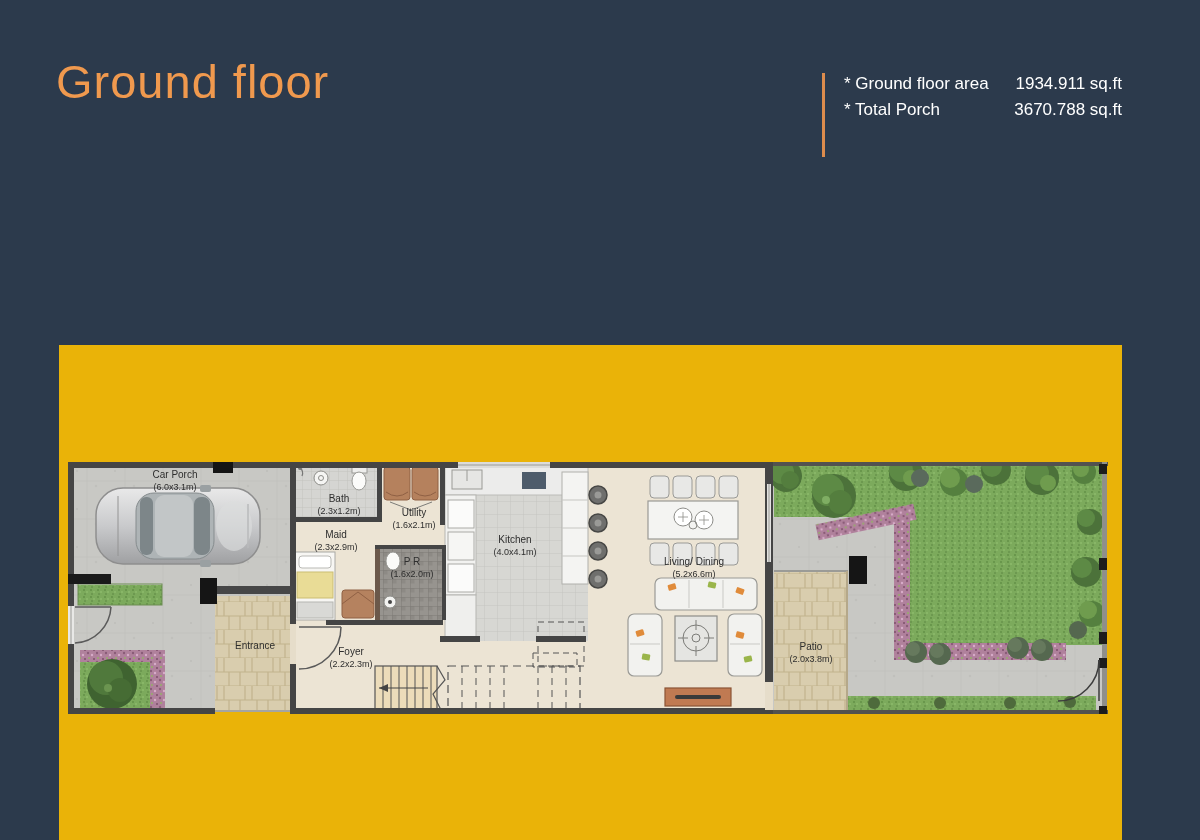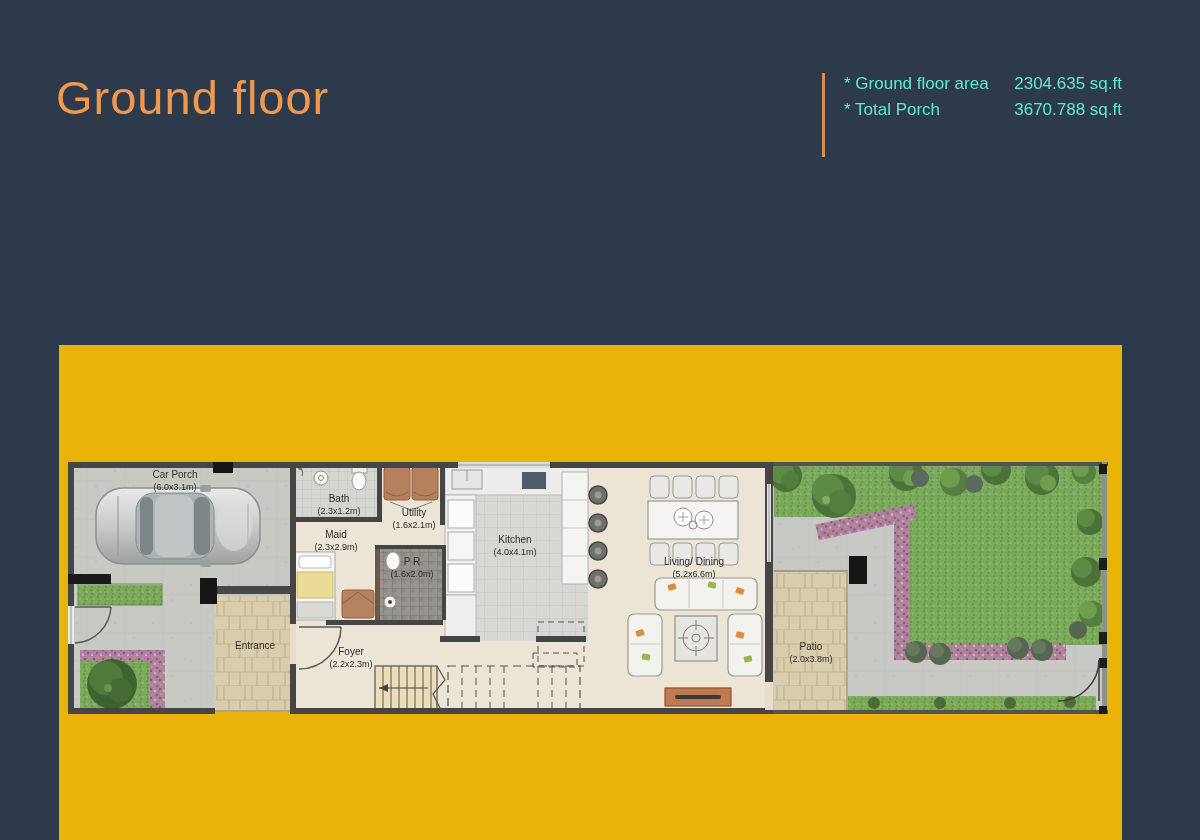--- a/index.html
+++ b/index.html
@@ -1,45 +1,45 @@
 <!DOCTYPE html>
 <html><head>
 <meta charset="utf-8">
 <style>
   html,body{margin:0;padding:0;background:#2c3a4c;width:1200px;height:840px;overflow:hidden;
             font-family:"Liberation Sans",sans-serif;}
   .page{position:relative;width:1200px;height:840px;background:#2c3a4c;}
-  .title{position:absolute;left:56px;top:70px;margin:0;font-size:47px;font-weight:300;
+  .title{position:absolute;left:56px;top:54px;margin:0;font-size:47px;font-weight:300;
          letter-spacing:1px;color:#f0994e;}
   .summary{position:absolute;left:822px;top:71px;width:302px;}
   .summary .bar{position:absolute;left:0;top:2px;width:3px;height:84px;background:#dd8c4d;}
   .summary .rows{position:absolute;left:22px;top:0;width:278px;}
   .summary .row{display:flex;justify-content:space-between;height:26px;line-height:26px;
-                font-size:17px;color:#5eead4;}
+                font-size:17px;color:#ffffff;}
   .summary .lbl{font-weight:400;}
   .summary .val{font-weight:400;}
   .panel{position:absolute;left:59px;top:345px;width:1063px;height:568px;background:#eab308;}
   .plan-svg{position:absolute;left:9px;top:117px;width:1040px;height:253px;}
   svg text{font-family:"Liberation Sans",sans-serif;fill:#2e2e2e;}
   .room-label{font-size:10px;}
   .room-label-sm{font-size:9px;}
 </style>
 </head>
 <body>
 
 <div class="page">
 
   <h1 class="title">Ground floor</h1>
 
   <div class="summary">
     <div class="bar"></div>
     <div class="rows">
       <div class="row">
         <span class="lbl">* Ground floor area</span>
-        <span class="val">2304.635 sq.ft</span>
+        <span class="val">1934.911 sq.ft</span>
       </div>
       <div class="row">
         <span class="lbl">* Total Porch</span>
         <span class="val">3670.788 sq.ft</span>
       </div>
     </div>
   </div>
 
   <div class="panel">
     <svg class="plan-svg" viewBox="0 0 1040 253" xmlns="http://www.w3.org/2000/svg">

